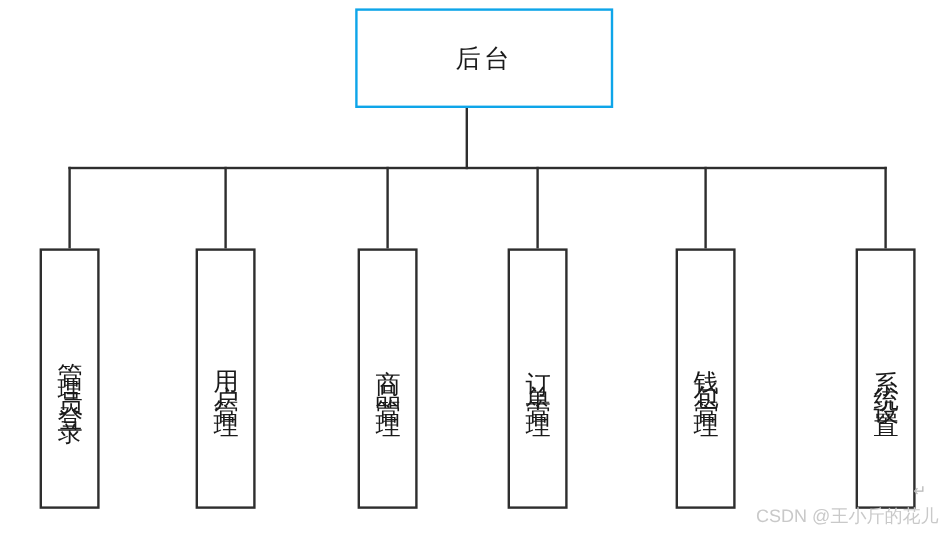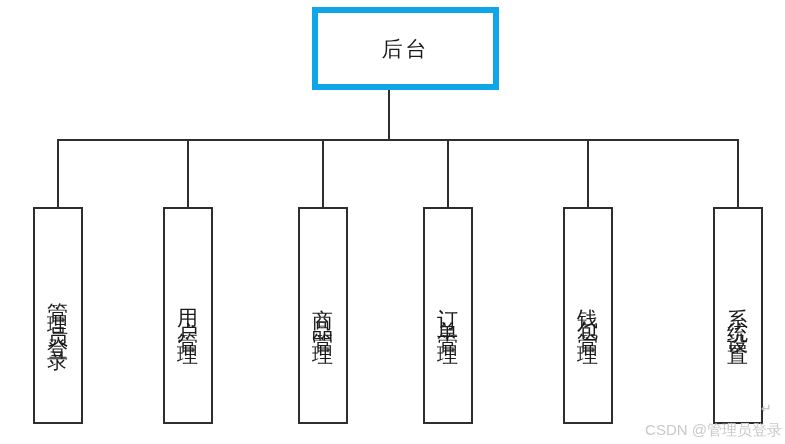--- a/index.html
+++ b/index.html
@@ -11,25 +11,25 @@
   .canvas {
     position: relative;
     width: 785px;
     height: 444px;
     background: #ffffff;
     overflow: hidden;
   }
   
   .root-box {
     position: absolute;
-    left: 312px;
+    left: 296px;
     top: 7px;
-    width: 187px;
+    width: 215px;
     height: 83px;
-    border: 6px solid #0ea5e9;
+    border: 2px solid #0ea5e9;
     box-sizing: border-box;
     display: flex;
     align-items: center;
     justify-content: center;
   }
   .root-box span {
     font-size: 21px;
     letter-spacing: 3px;
     color: #1a1a1a;
   }
@@ -117,15 +117,15 @@
     <span>订单管理</span>
   </div>
   <div class="child-box child-5">
     <span>钱包管理</span>
   </div>
   <div class="child-box child-6">
     <span>系统设置</span>
   </div>
 
   <span class="return-mark">↵</span>
-  <div class="watermark">CSDN @管理员登录</div>
+  <div class="watermark">CSDN @王小斤的花儿</div>
 
 </div>
 
 </body></html>

